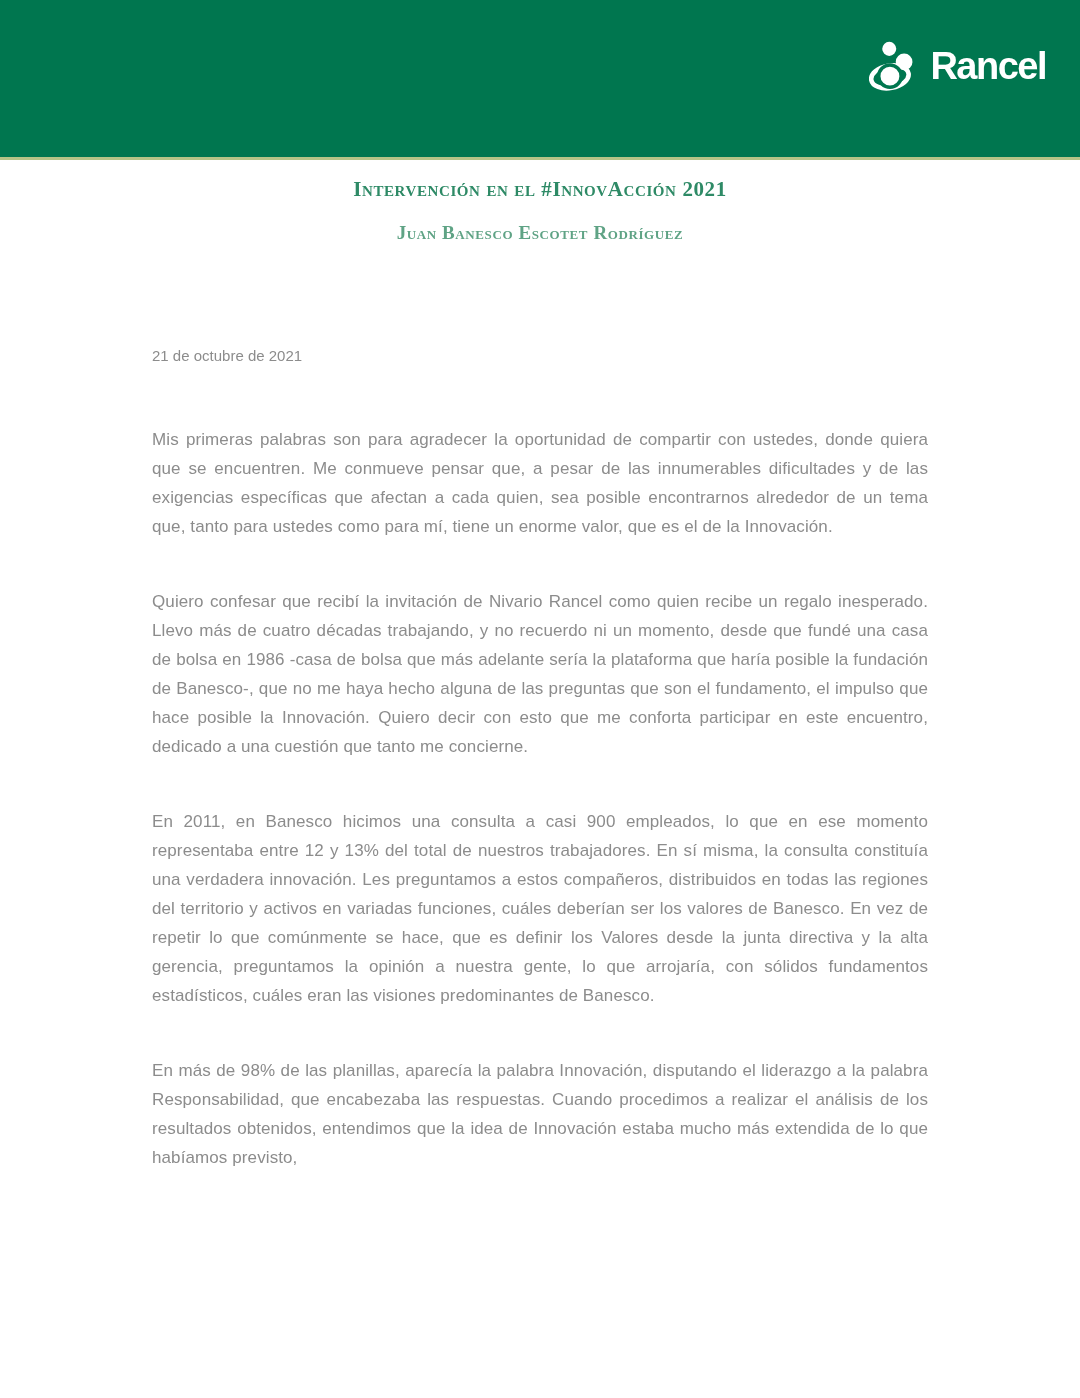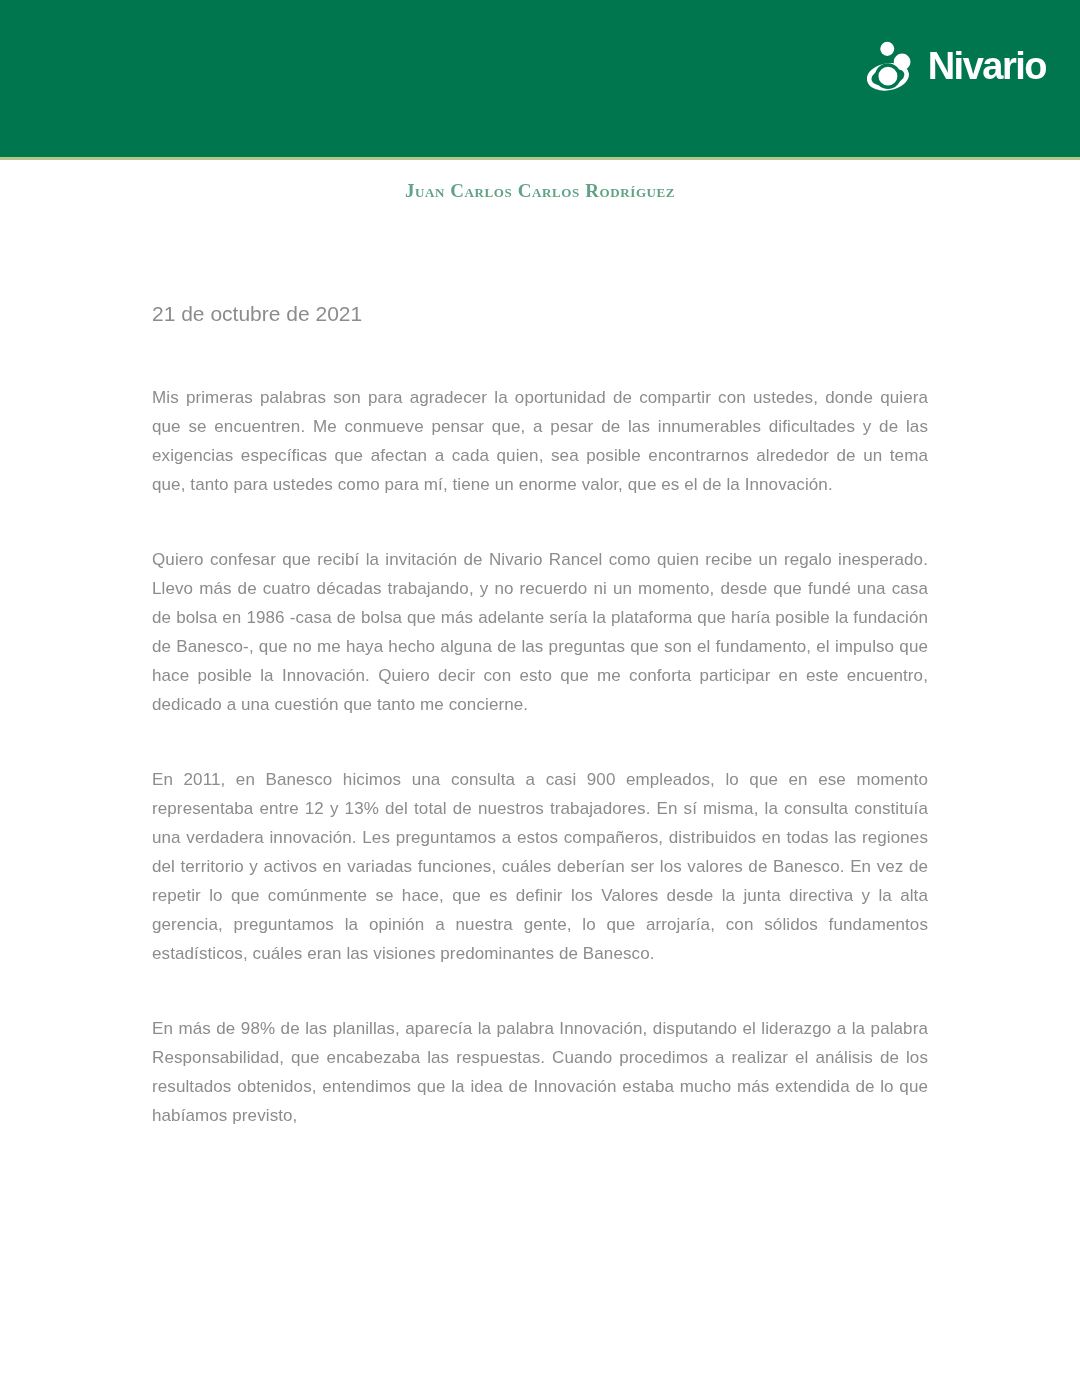--- a/index.html
+++ b/index.html
@@ -56,21 +56,21 @@
     text-align: center;
     font-family: "Liberation Serif", serif;
     font-variant: small-caps;
     font-weight: 600;
     font-size: 19px;
     letter-spacing: 0.6px;
     color: #5FA385;
   }
   .doc-date {
     margin: 97px 0 16px 0;
-    font-size: 21px;
+    font-size: 15px;
     line-height: 29px;
     color: #8C8C8C;
   }
   .paragraphs { margin-top: 55px; }
   .paragraphs p {
     margin: 0 0 46px 0;
     font-size: 17px;
     line-height: 29px;
     color: #8C8C8C;
     text-align: justify;
@@ -82,26 +82,27 @@
 <body>
 
 <div class="header-band">
   <div class="logo">
     <svg class="logo-icon" viewBox="0 0 40 38" aria-hidden="true">
       <ellipse cx="15.5" cy="27" rx="14" ry="8.3" fill="none" stroke="#ffffff" stroke-width="3.4" transform="rotate(-10 15.5 27)"></ellipse>
       <circle cx="15" cy="6.3" r="5.2" fill="#ffffff"></circle>
       <circle cx="26" cy="16" r="6.2" fill="#ffffff"></circle>
       <circle cx="15.5" cy="26.5" r="8.3" fill="#ffffff" stroke="#00764F" stroke-width="2.6"></circle>
     </svg>
-    <span class="logo-wordmark">Nivario</span>
+    <span class="logo-wordmark">Rancel</span>
   </div>
 </div>
 
 <div class="content">
-  <h2 class="doc-author">Juan Carlos Carlos Rodríguez</h2>
+  <h1 class="doc-title">Intervención en el #InnovAcción 2021</h1>
+  <h2 class="doc-author">Juan Banesco Escotet Rodríguez</h2>
   <p class="doc-date">21 de octubre de 2021</p>
 
   <div class="paragraphs">
     <p>Mis primeras palabras son para agradecer la oportunidad de compartir con ustedes, donde quiera que se encuentren. Me conmueve pensar que, a pesar de las innumerables dificultades y de las exigencias específicas que afectan a cada quien, sea posible encontrarnos alrededor de un tema que, tanto para ustedes como para mí, tiene un enorme valor, que es el de la Innovación.</p>
     <p>Quiero confesar que recibí la invitación de Nivario Rancel como quien recibe un regalo inesperado. Llevo más de cuatro décadas trabajando, y no recuerdo ni un momento, desde que fundé una casa de bolsa en 1986 -casa de bolsa que más adelante sería la plataforma que haría posible la fundación de Banesco-, que no me haya hecho alguna de las preguntas que son el fundamento, el impulso que hace posible la Innovación. Quiero decir con esto que me conforta participar en este encuentro, dedicado a una cuestión que tanto me concierne.</p>
     <p>En 2011, en Banesco hicimos una consulta a casi 900 empleados, lo que en ese momento representaba entre 12 y 13% del total de nuestros trabajadores. En sí misma, la consulta constituía una verdadera innovación. Les preguntamos a estos compañeros, distribuidos en todas las regiones del territorio y activos en variadas funciones, cuáles deberían ser los valores de Banesco. En vez de repetir lo que comúnmente se hace, que es definir los Valores desde la junta directiva y la alta gerencia, preguntamos la opinión a nuestra gente, lo que arrojaría, con sólidos fundamentos estadísticos, cuáles eran las visiones predominantes de Banesco.</p>
     <p>En más de 98% de las planillas, aparecía la palabra Innovación, disputando el liderazgo a la palabra Responsabilidad, que encabezaba las respuestas. Cuando procedimos a realizar el análisis de los resultados obtenidos, entendimos que la idea de Innovación estaba mucho más extendida de lo que habíamos previsto,</p>
   </div>
 </div>
 

